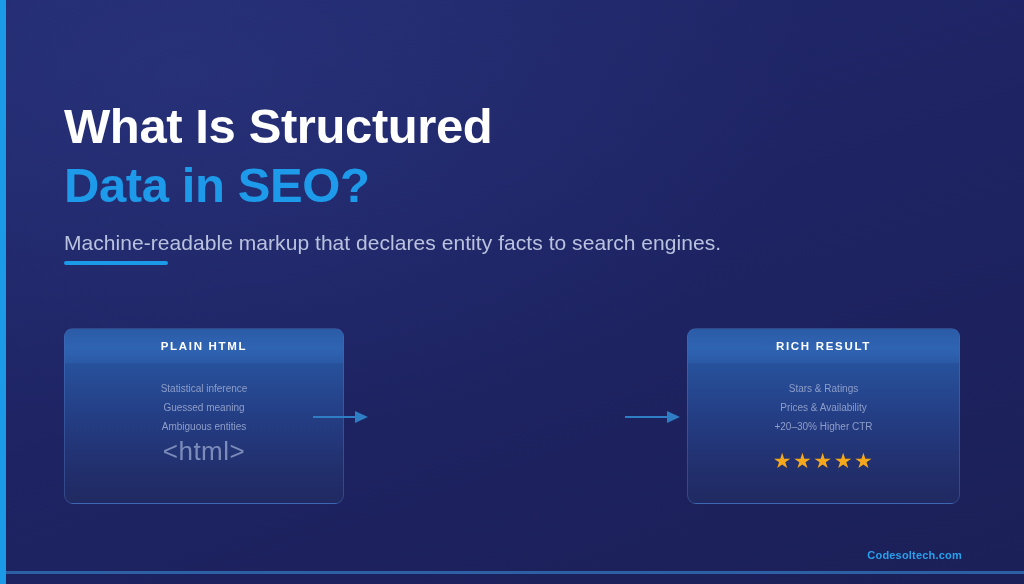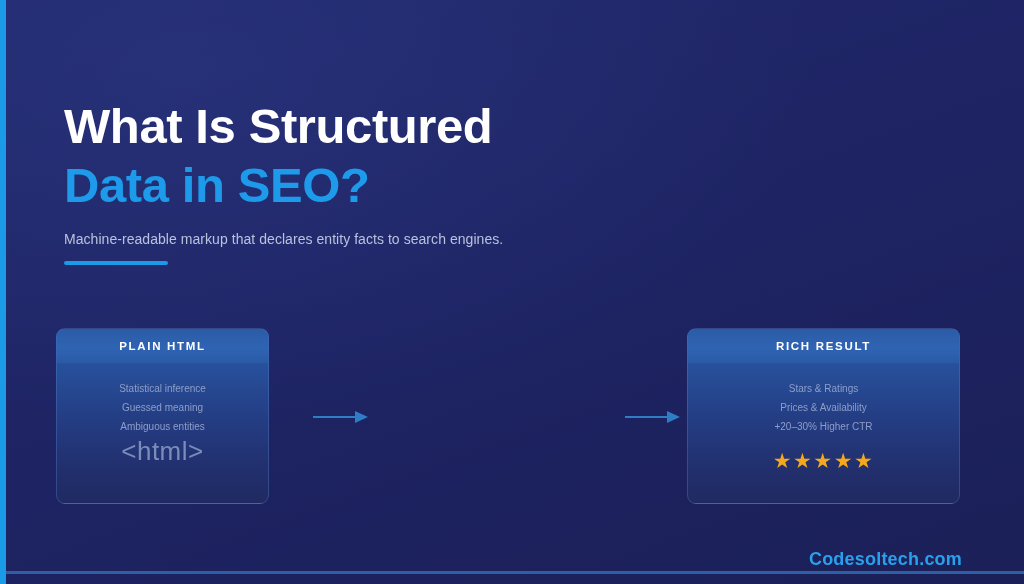--- a/index.html
+++ b/index.html
@@ -42,39 +42,39 @@
     position:absolute; left:64px; top:97px;
     font-size:49px; font-weight:bold; line-height:59px;
     letter-spacing:-0.4px;
     color:#ffffff;
     white-space:nowrap;
   }
   .title-line2{ color:#1d9bea; display:block; }
 
   .subtitle{
     position:absolute; left:64px; top:231px;
-    font-size:14px; color:#b9c2de; letter-spacing:.05px;
+    font-size:21px; color:#b9c2de; letter-spacing:.05px;
     white-space:nowrap;
   }
 
   .rule{
     position:absolute; left:64px; top:261px;
     width:104px; height:4px; background:#1b9ae8; border-radius:2px;
   }
 
   
   .flow{
     position:absolute; left:0; top:328px; width:1024px; height:178px;
   }
 
   .card{
     position:absolute; top:0; height:176px;
     border-radius:9px; overflow:hidden;
   }
-  .card-plain{ left:56px;  width:213px; }
+  .card-plain{ left:64px;  width:280px; }
   .card-rich { left:687px; width:273px; }
   .card-struct{ left:376px; width:240px; }
 
   .card-plain, .card-rich{
     background:linear-gradient(180deg,#2d5ba8 0%,#27509a 22%,#243f86 48%,#22306f 78%,#202a62 100%);
     border:1px solid rgba(90,130,205,.35);
   }
   .card-struct{
     background:linear-gradient(180deg,#163a6f 0%,#14375f 12%,#101d48 26%,#0d1940 60%,#0c1740 100%);
     border:2px solid #1e7fd0;
@@ -136,21 +136,21 @@
     border-left:13px solid #2f7dc4;
   }
 
   
   .footer-rule{
     position:absolute; left:0; top:571px; width:1024px; height:3px;
     background:#2d5fa5;
   }
   .footer-brand{
     position:absolute; right:62px; top:549px;
-    font-size:18px; font-weight:bold;
+    font-size:11px; font-weight:bold;
     color:#29a0ec; letter-spacing:.2px;
   }
 </style>
 </head>
 <body>
 
 <div class="slide">
 
   <div class="left-accent"></div>
 

